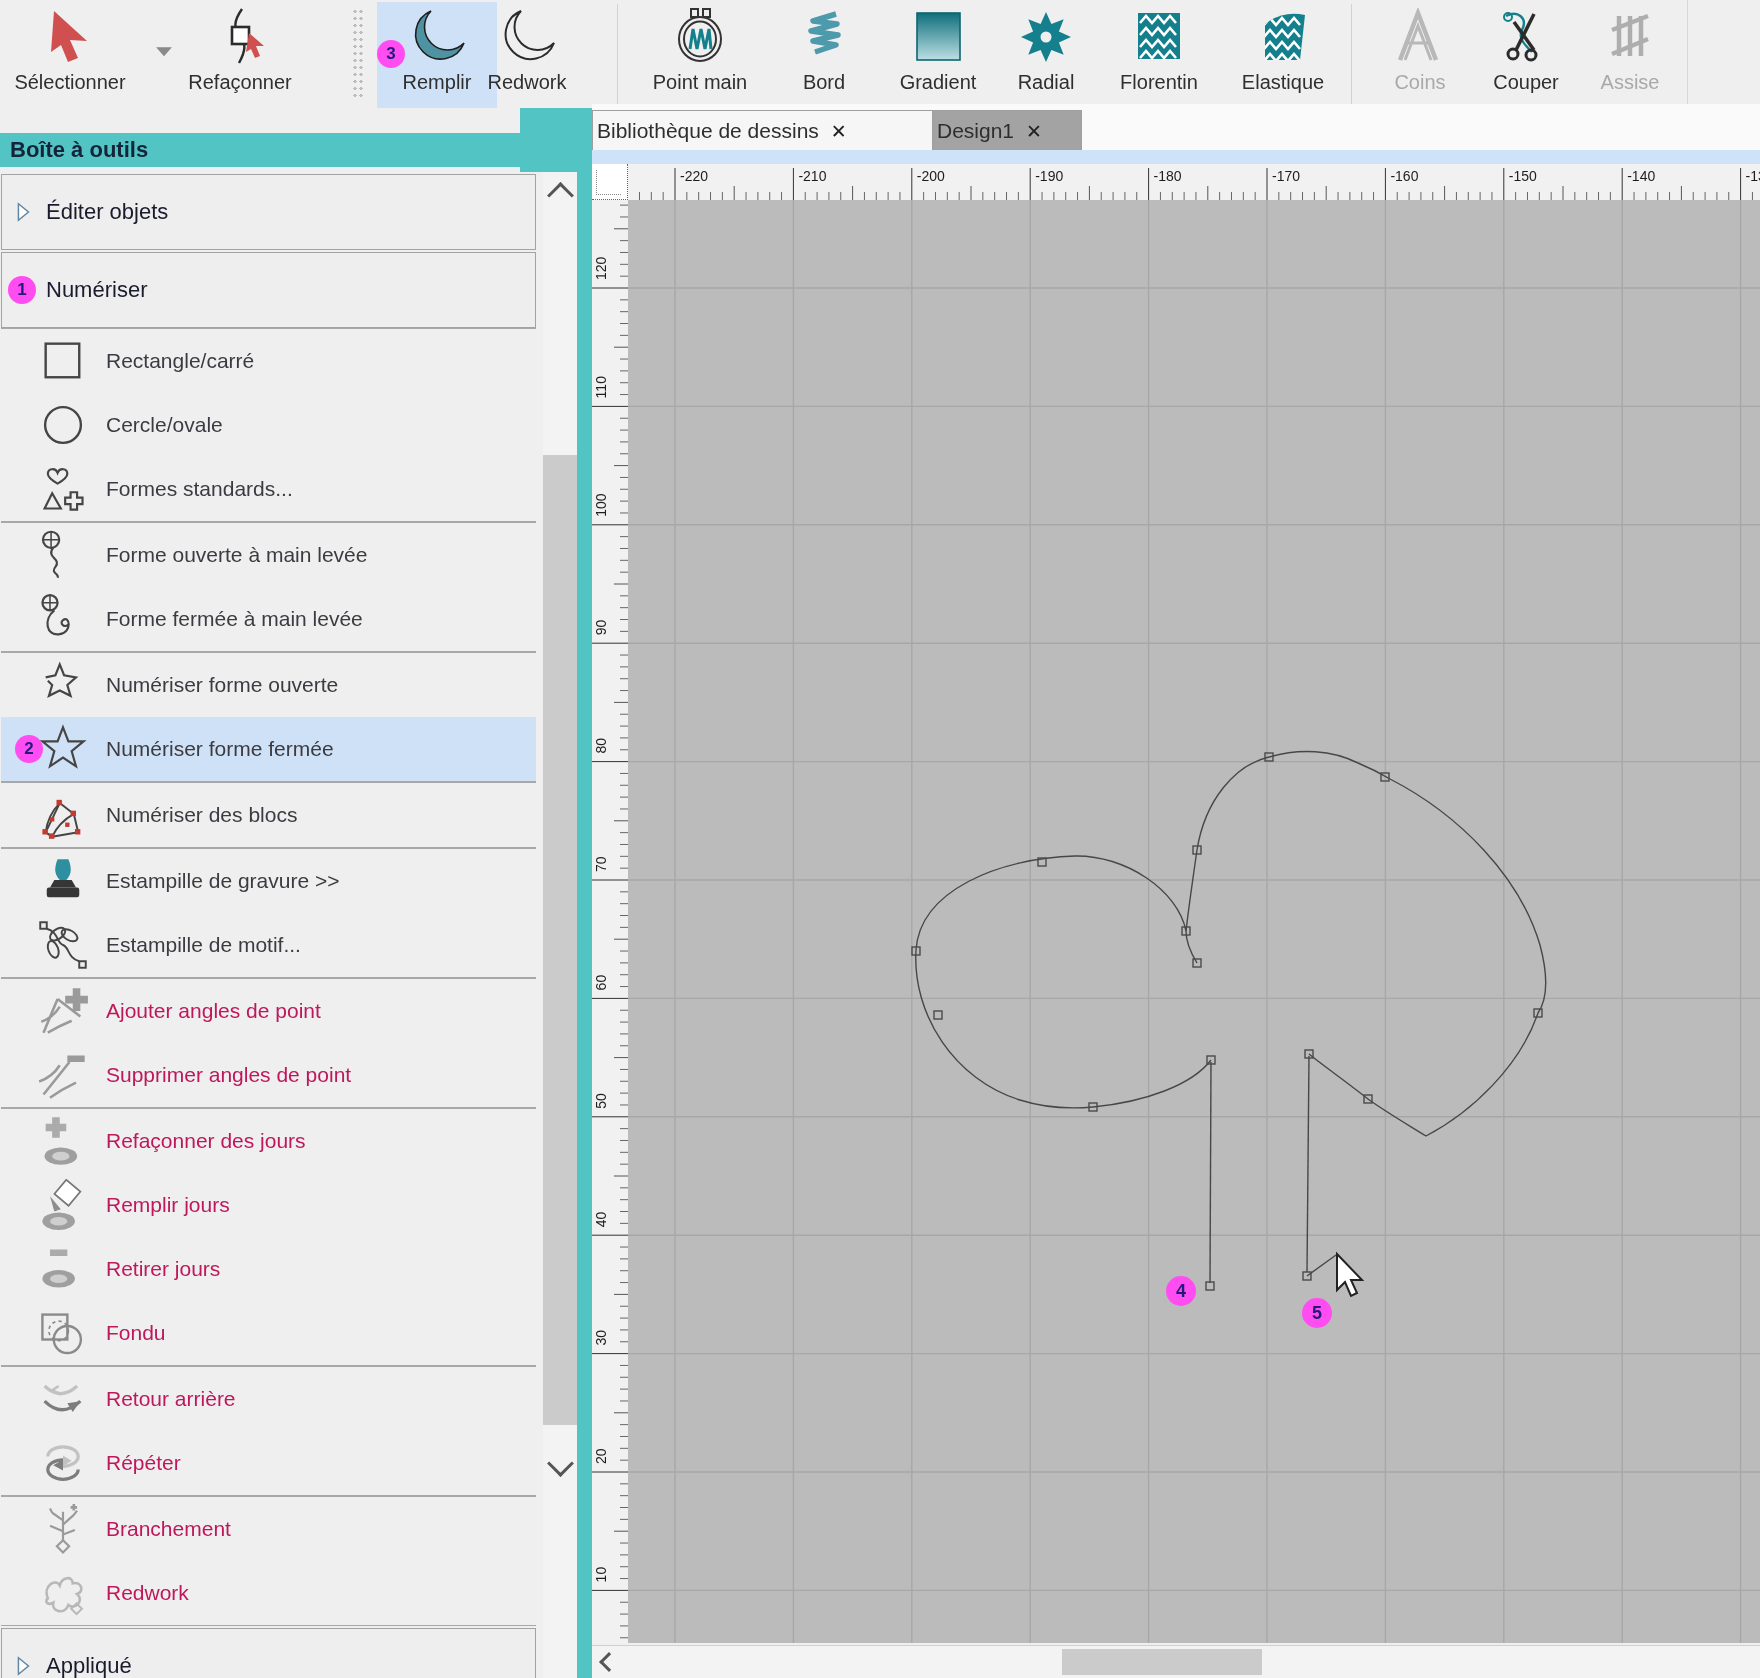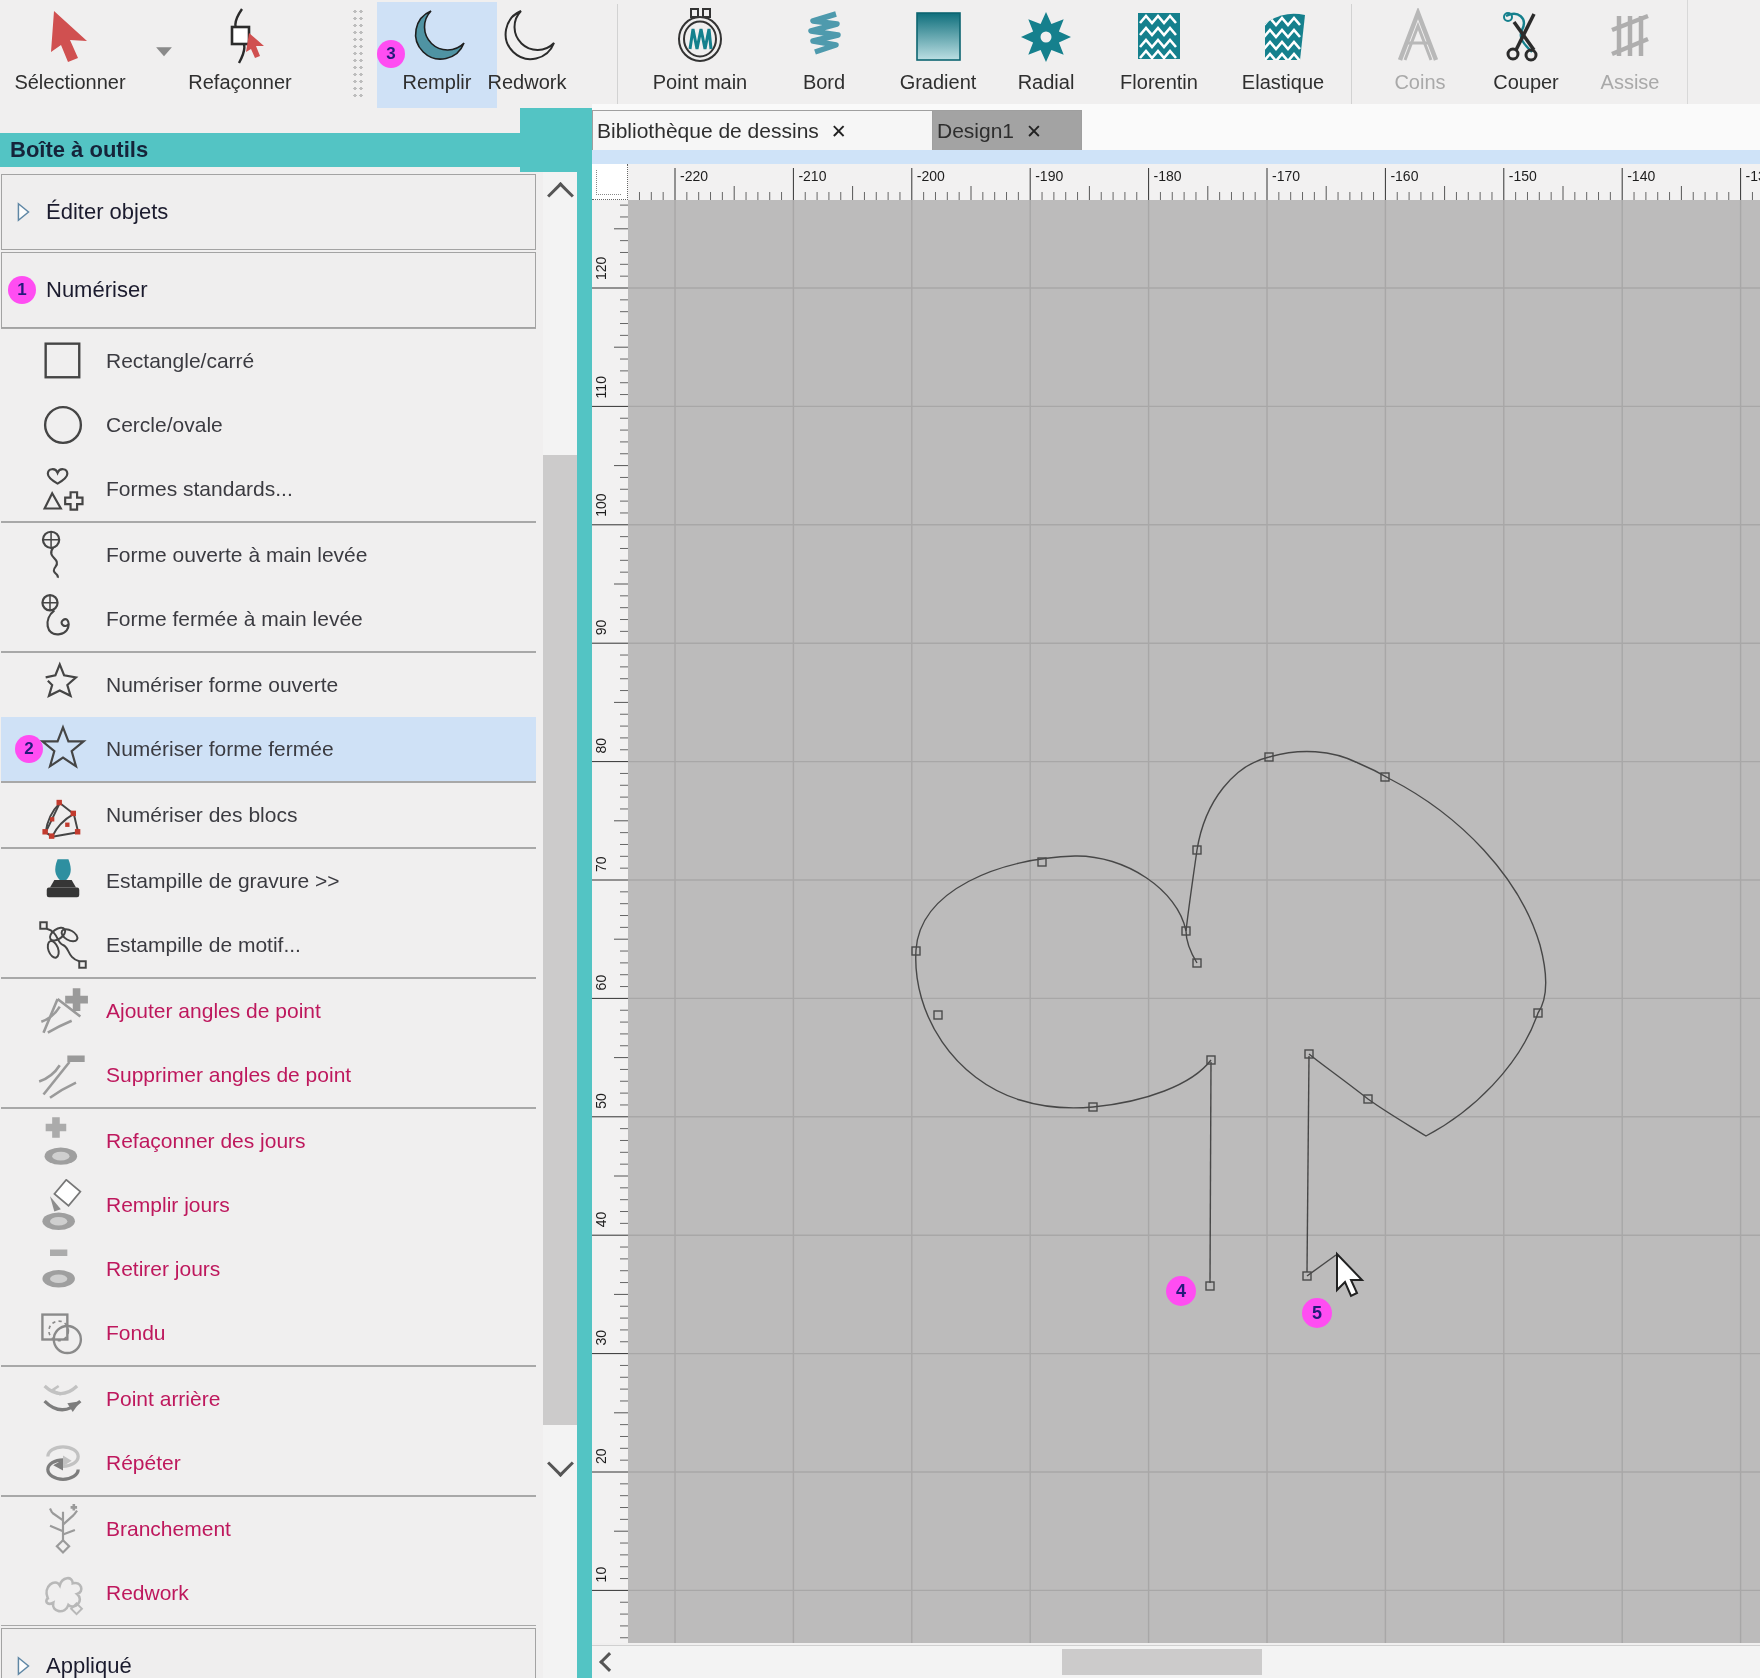--- a/index.html
+++ b/index.html
@@ -446,21 +446,21 @@
       <div class="sb-group">
         <div class="sb-item disabled">
           <span class="sb-icon">
             <svg viewBox="0 0 48 48" fill="none">
               <path d="M7 12 Q22 26 37 12" stroke="#c2c2c2" stroke-width="3"></path>
               <path d="M22 20 L14 16 L20 12" stroke="#c2c2c2" stroke-width="2.4"></path>
               <path d="M7 26 Q23 42 40 26" stroke="#7d7d7d" stroke-width="3"></path>
               <path d="M40 26 L33 36 L28 28" fill="#7d7d7d" stroke="none"></path>
             </svg>
           </span>
-                   <span class="sb-label">Point arrière</span>
+                   <span class="sb-label">Retour arrière</span>
         </div>
         <div class="sb-item disabled">
           <span class="sb-icon">
             <svg viewBox="0 0 48 48" fill="none">
               <path d="M10 18 A14 9 0 1 1 24 27" stroke="#c2c2c2" stroke-width="3"></path>
               <path d="M24 27 L32 22 L24 17" fill="#c2c2c2"></path>
               <path d="M38 30 A14 9 0 1 1 24 21" stroke="#7d7d7d" stroke-width="3"></path>
               <path d="M24 21 L15 26 L24 31" fill="#7d7d7d"></path>
             </svg>
           </span>

